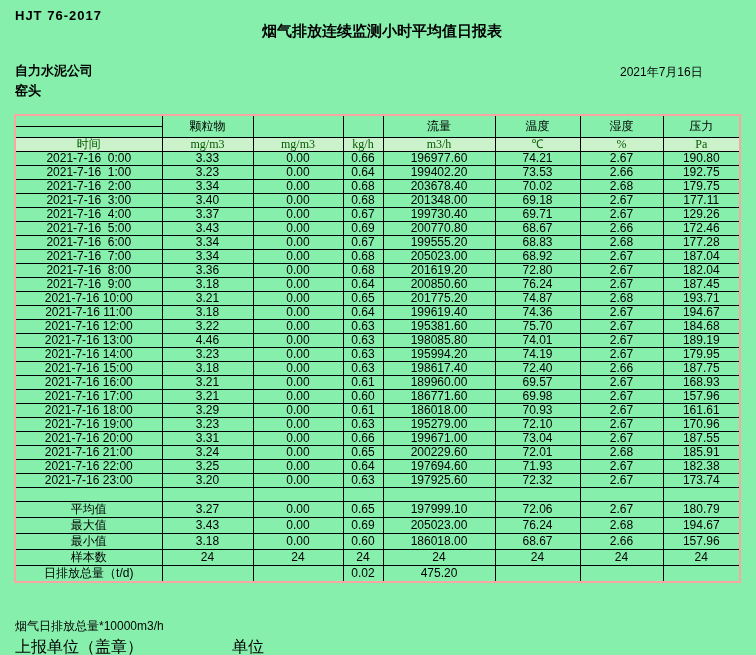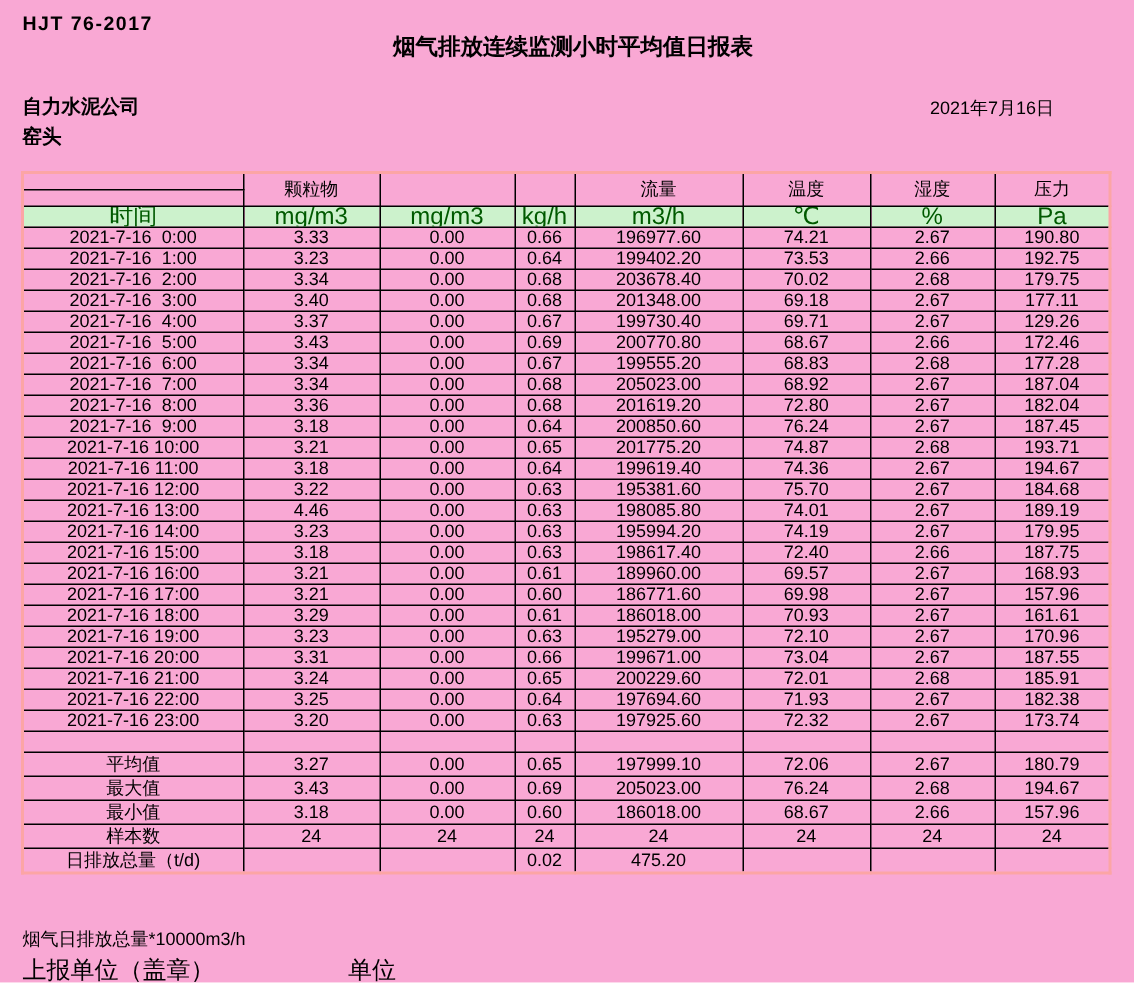--- a/index.html
+++ b/index.html
@@ -1,21 +1,21 @@
 <!DOCTYPE html>
 <html><head>
 <meta charset="utf-8">
 <style>
   * { margin: 0; padding: 0; box-sizing: border-box; }
   html, body { background: #ffffff; }
   .page {
     position: relative;
     width: 756px;
     height: 655px;
-    background: #f9a8d4;
+    background: #86efac;
     font-family: "Liberation Sans", "DejaVu Sans", sans-serif;
     color: #000000;
     overflow: hidden;
   }
   .doc-code {
     position: absolute; left: 15px; top: 8px;
     font-size: 13px; font-weight: bold; letter-spacing: 1px;
   }
   .report-title {
     position: absolute; left: 0; top: 22px; width: 740px;
@@ -48,21 +48,22 @@
     height: 13px;
     line-height: 13px;
     overflow: hidden;
     white-space: pre;
   }
   tr.hdr-row td { height: 11px; }
   tr.unit-row td {
     background: #ccf2cc;
     color: #005a00;
     height: 14px;
-    font-size: 16px;
+    font-size: 12px;
+    font-family: Liberation Serif, serif;
   }
   tr.spacer-row td { height: 14px; }
   tr.summary-row td { height: 15px; line-height: 15px; }
   .footer-note {
     position: absolute; left: 15px; top: 618px;
     font-size: 12px;
   }
   .footer-line2 {
     position: absolute; left: 15px; top: 637px;
     width: 720px; font-size: 16px;

